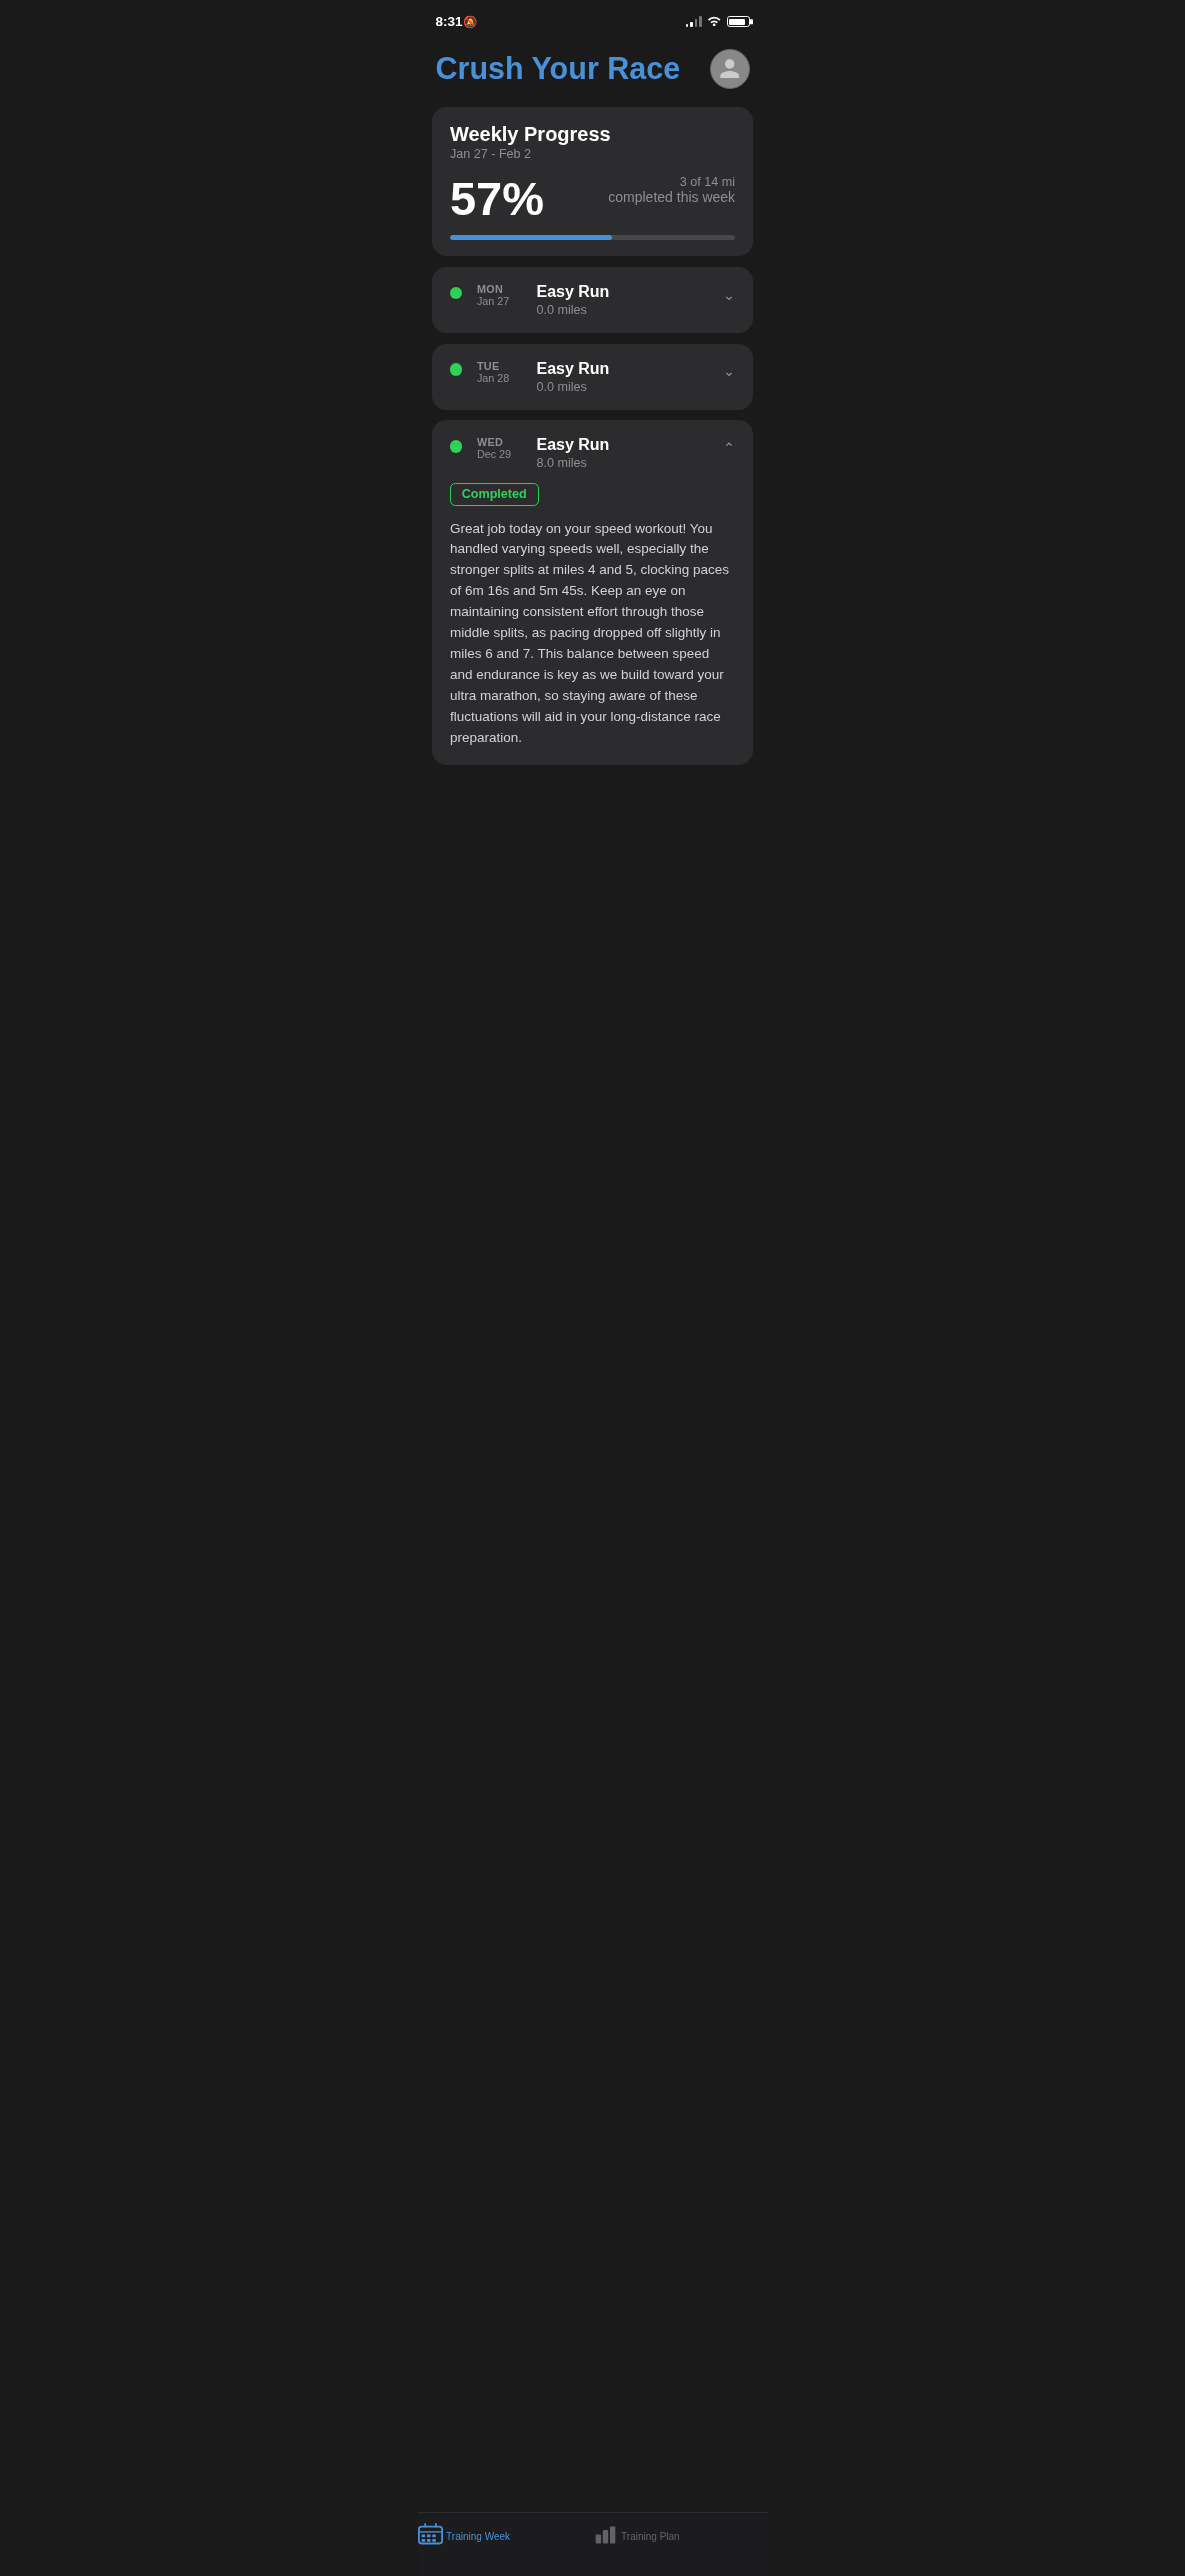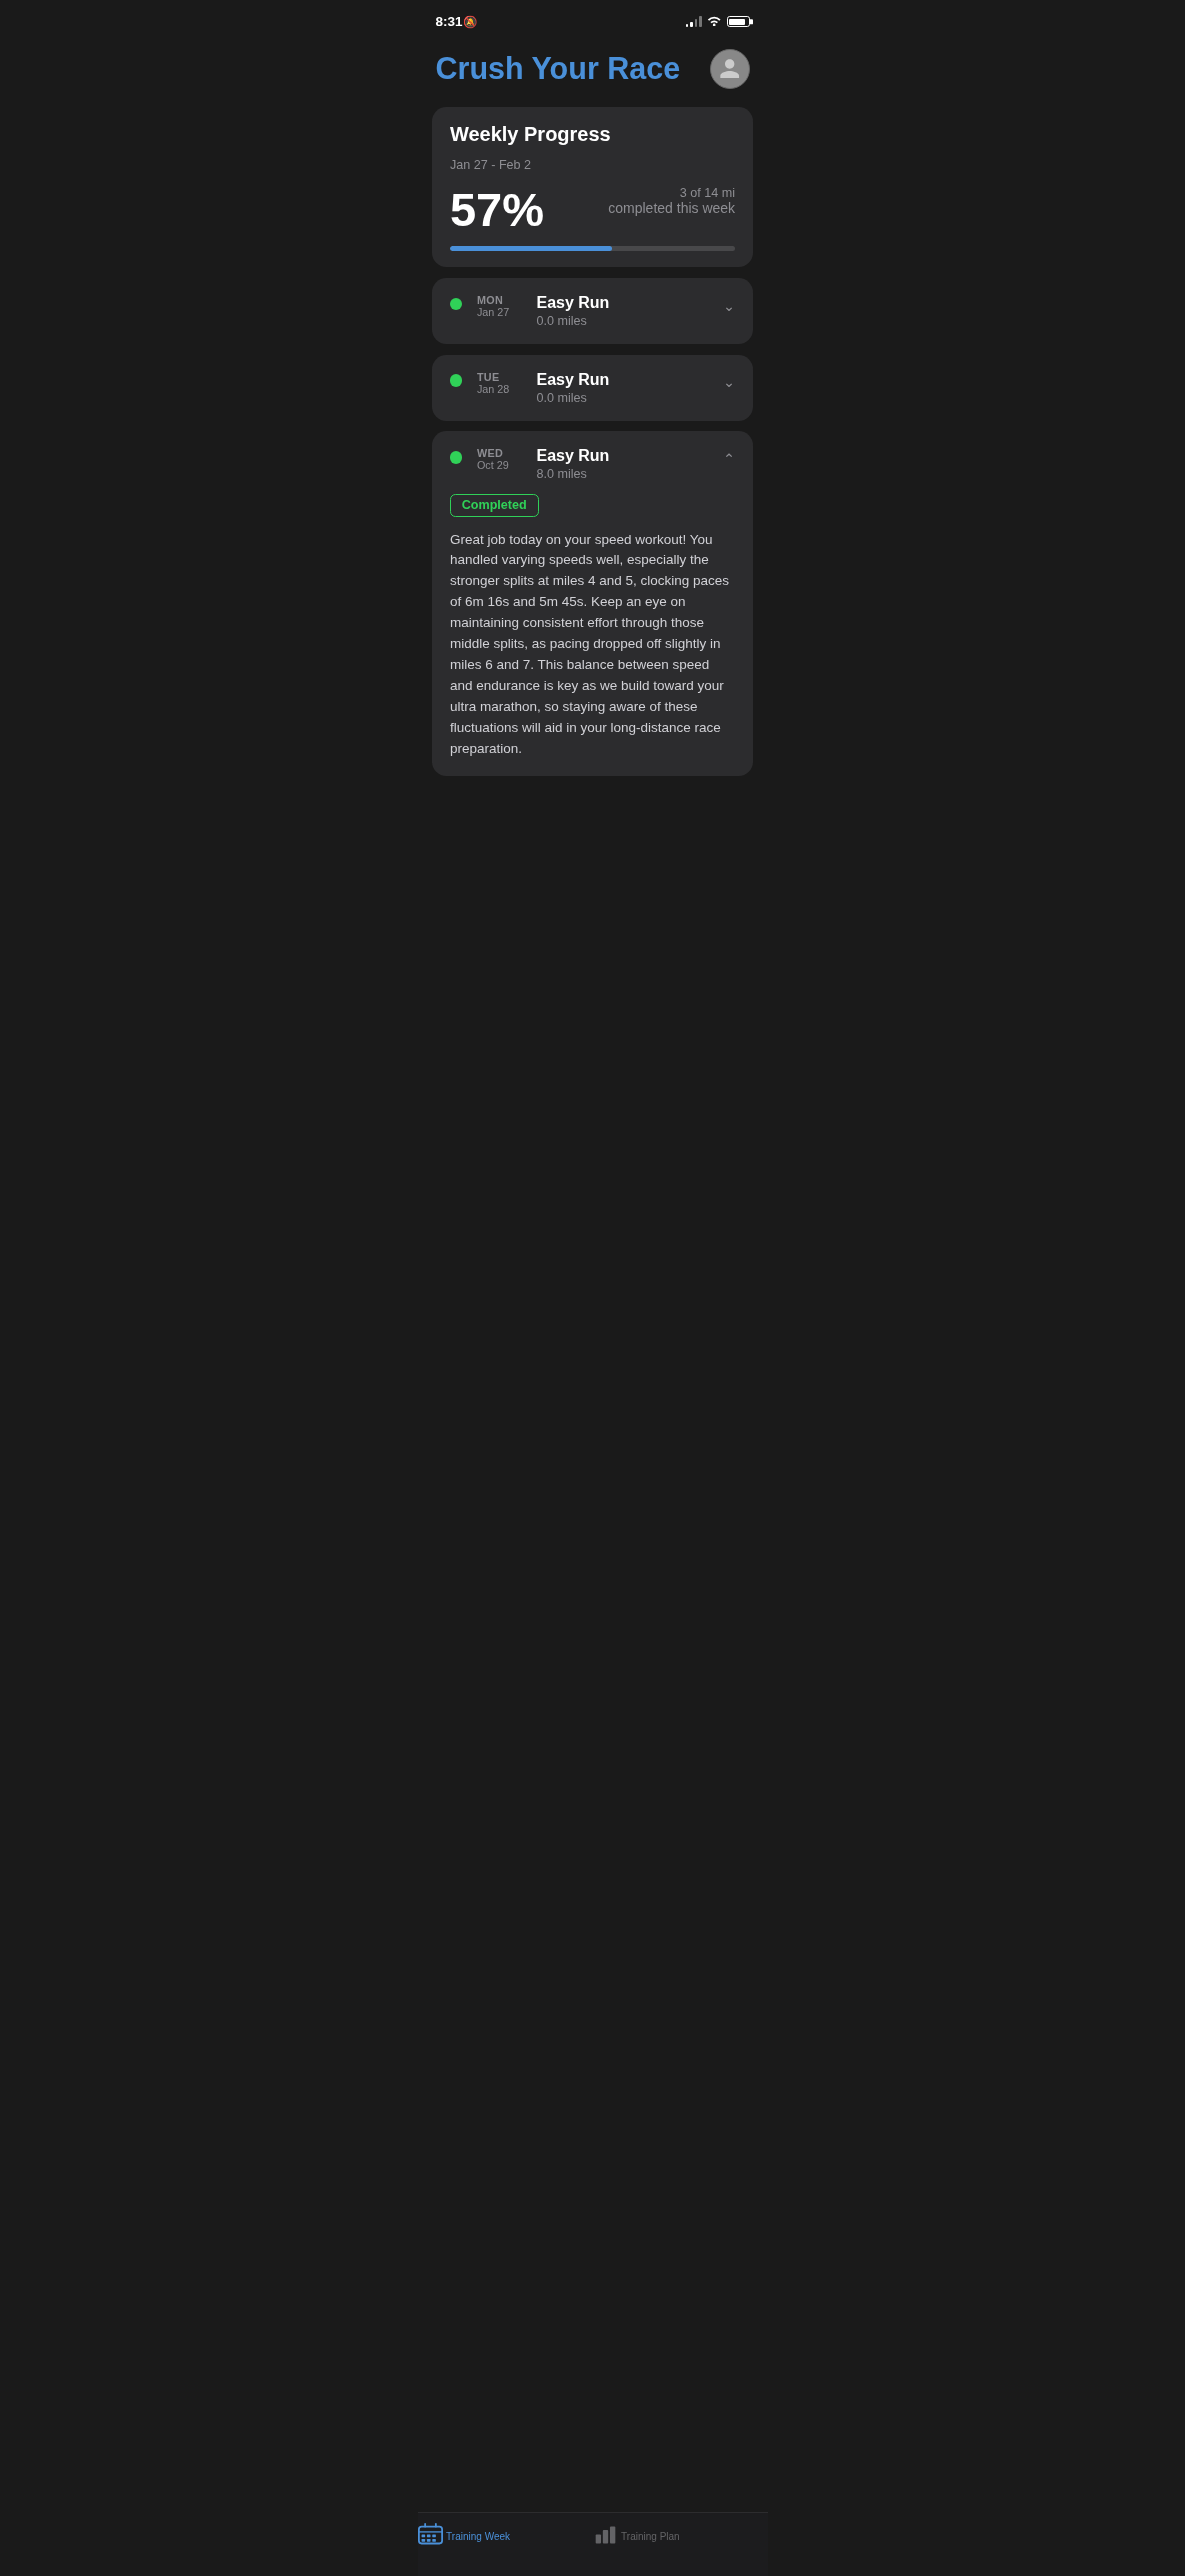--- a/index.html
+++ b/index.html
@@ -138,21 +138,21 @@
       padding: 16px 18px;
     }
 
     
     .progress-card {}
 
     .progress-title {
       font-size: 20px;
       font-weight: 700;
       color: #ffffff;
-      margin-bottom: 12px;
+      margin-bottom: 1px;
     }
 
     .progress-date {
       font-size: 12.6px;
       color: #8e8e93;
       margin-bottom: 14.4px;
     }
 
     .progress-stats {
       display: flex;
@@ -404,21 +404,21 @@
       <div class="activity-distance">0.0 miles</div>
     </div>
     <div class="chevron">⌄</div>
   </div>
 
   <div class="card activity-card activity-card-expanded">
     <div class="activity-top-row">
       <div class="activity-dot"></div>
       <div class="activity-day-info">
         <div class="activity-day">WED</div>
-        <div class="activity-date">Oct 29</div>
+        <div class="activity-date">Dec 29</div>
       </div>
       <div class="activity-details">
         <div class="activity-name">Easy Run</div>
         <div class="activity-distance">8.0 miles</div>
       </div>
       <div class="chevron">⌃</div>
     </div>
     <div class="completed-badge">Completed</div>
     <div class="activity-notes">
       Great job today on your speed workout! You handled varying speeds well, especially the stronger splits at miles 4 and 5, clocking paces of 6m 16s and 5m 45s. Keep an eye on maintaining consistent effort through those middle splits, as pacing dropped off slightly in miles 6 and 7. This balance between speed and endurance is key as we build toward your ultra marathon, so staying aware of these fluctuations will aid in your long-distance race preparation.

